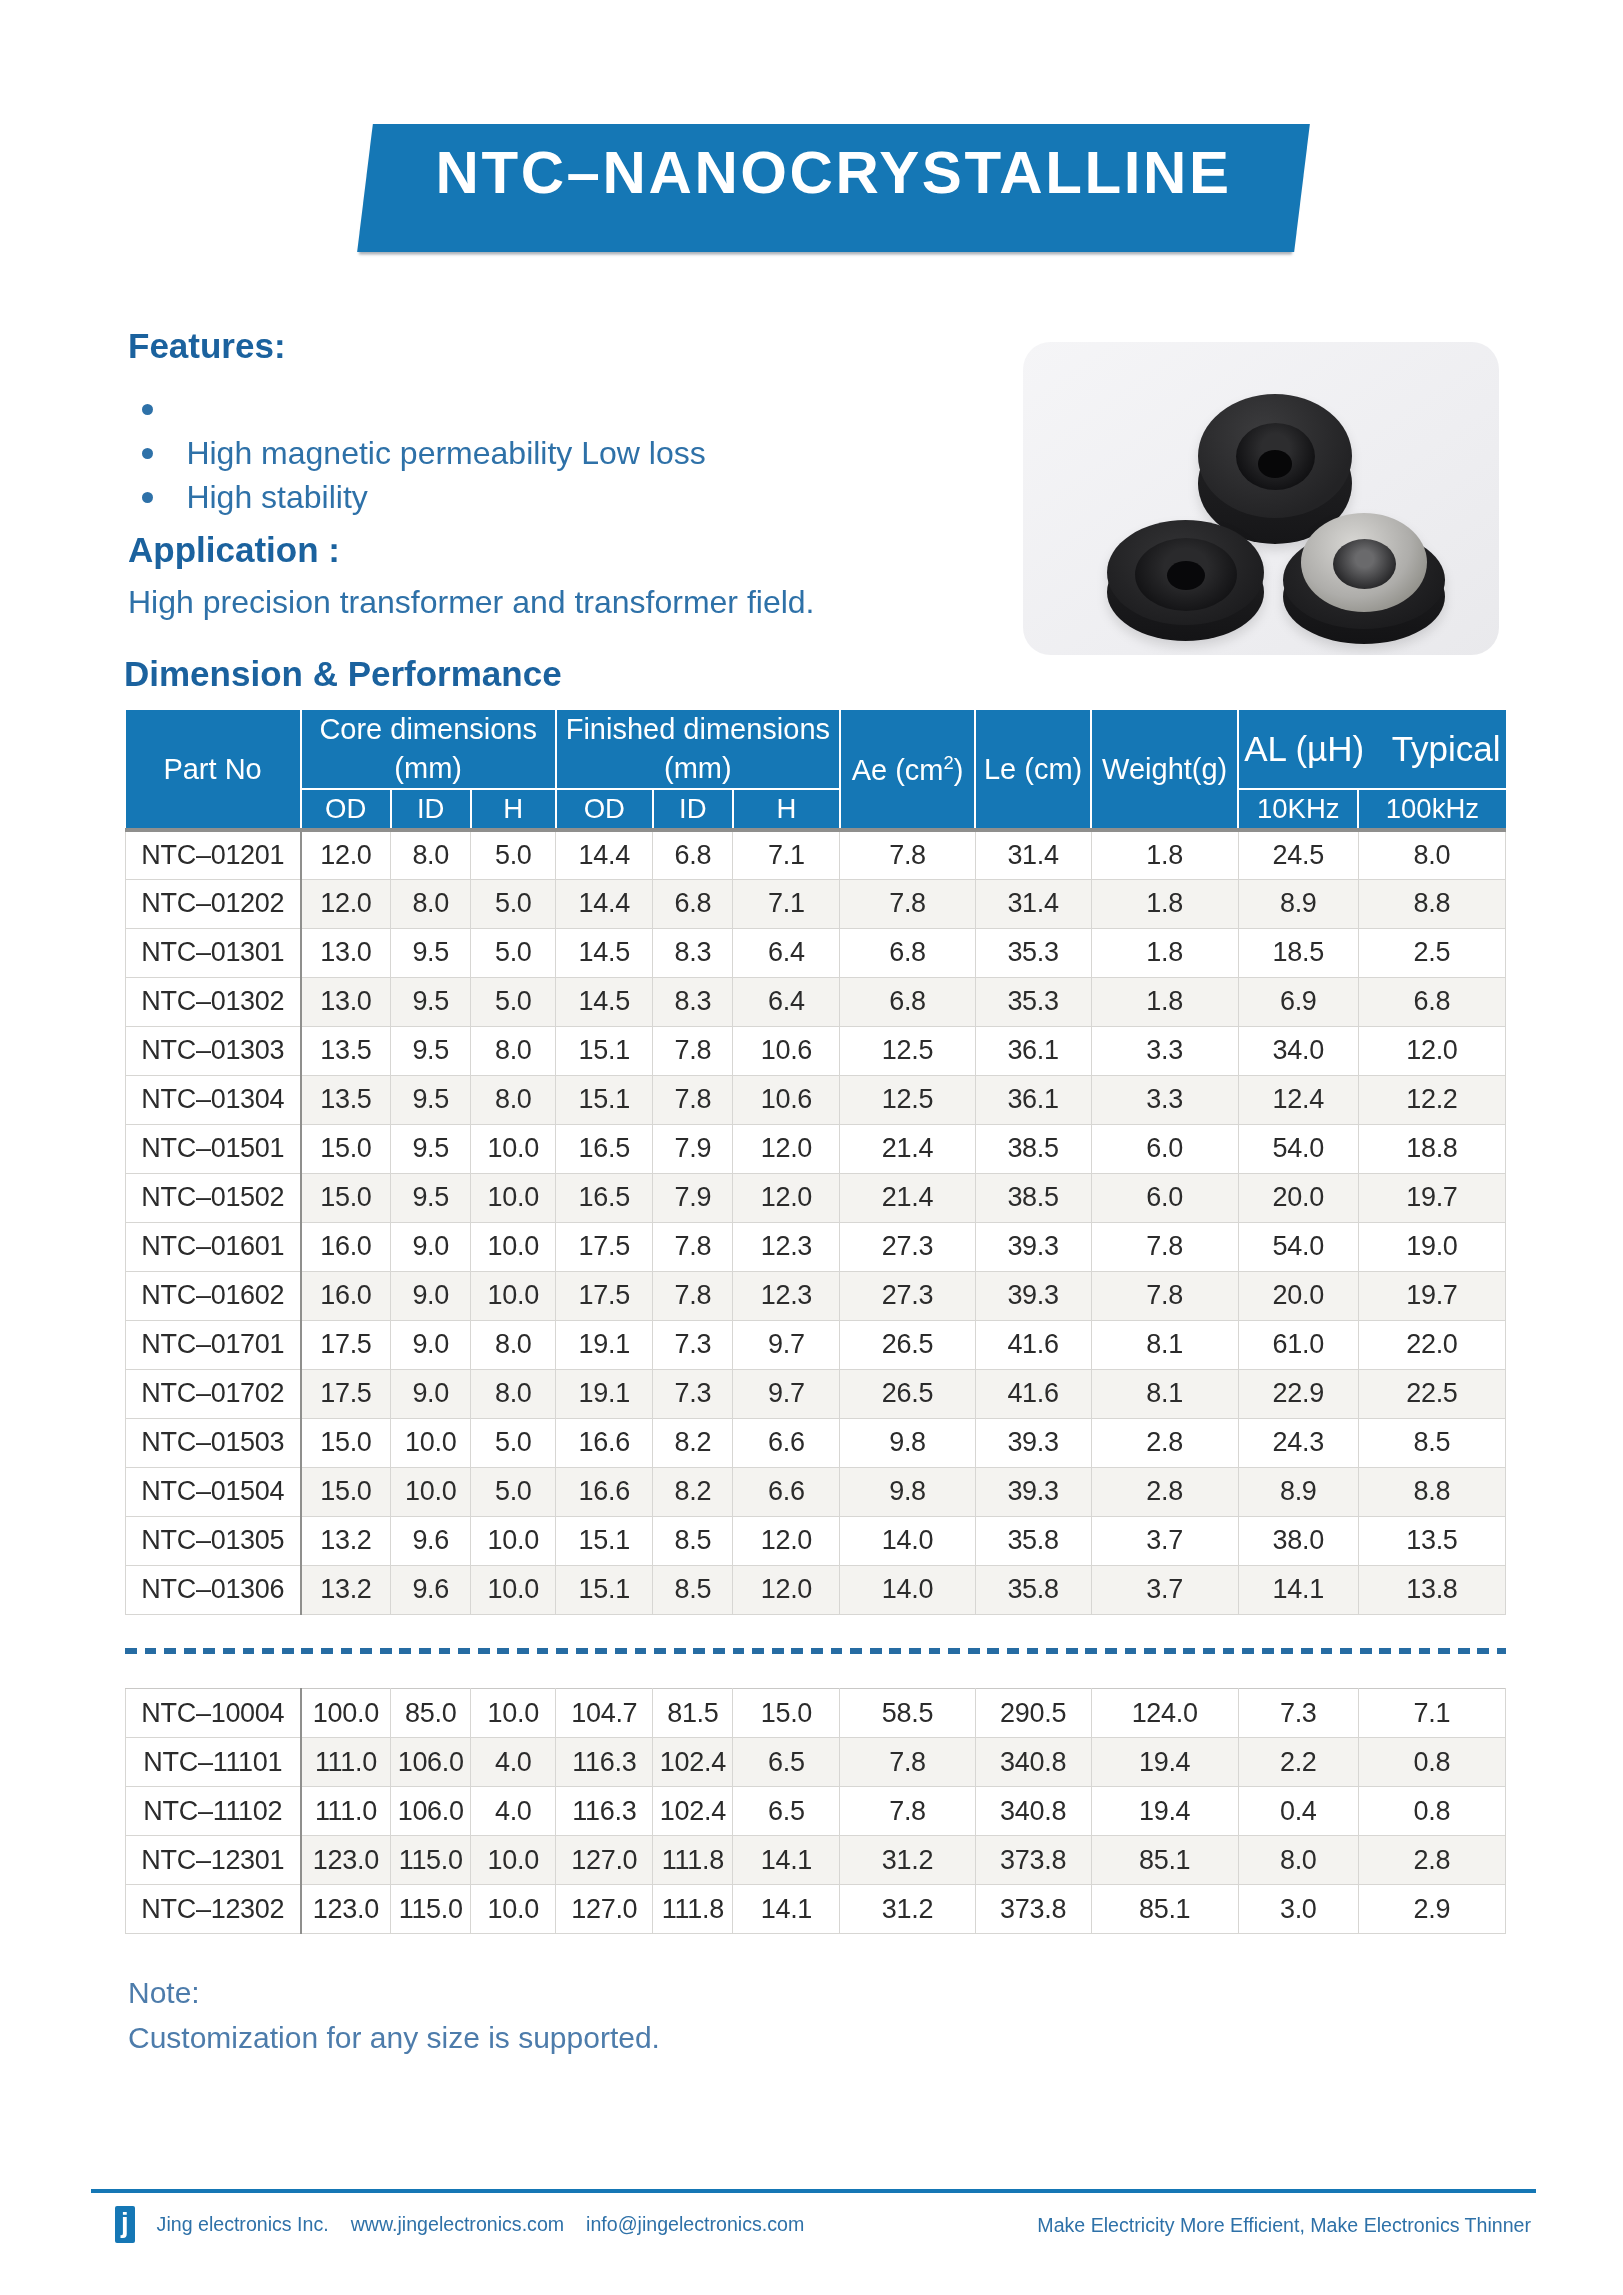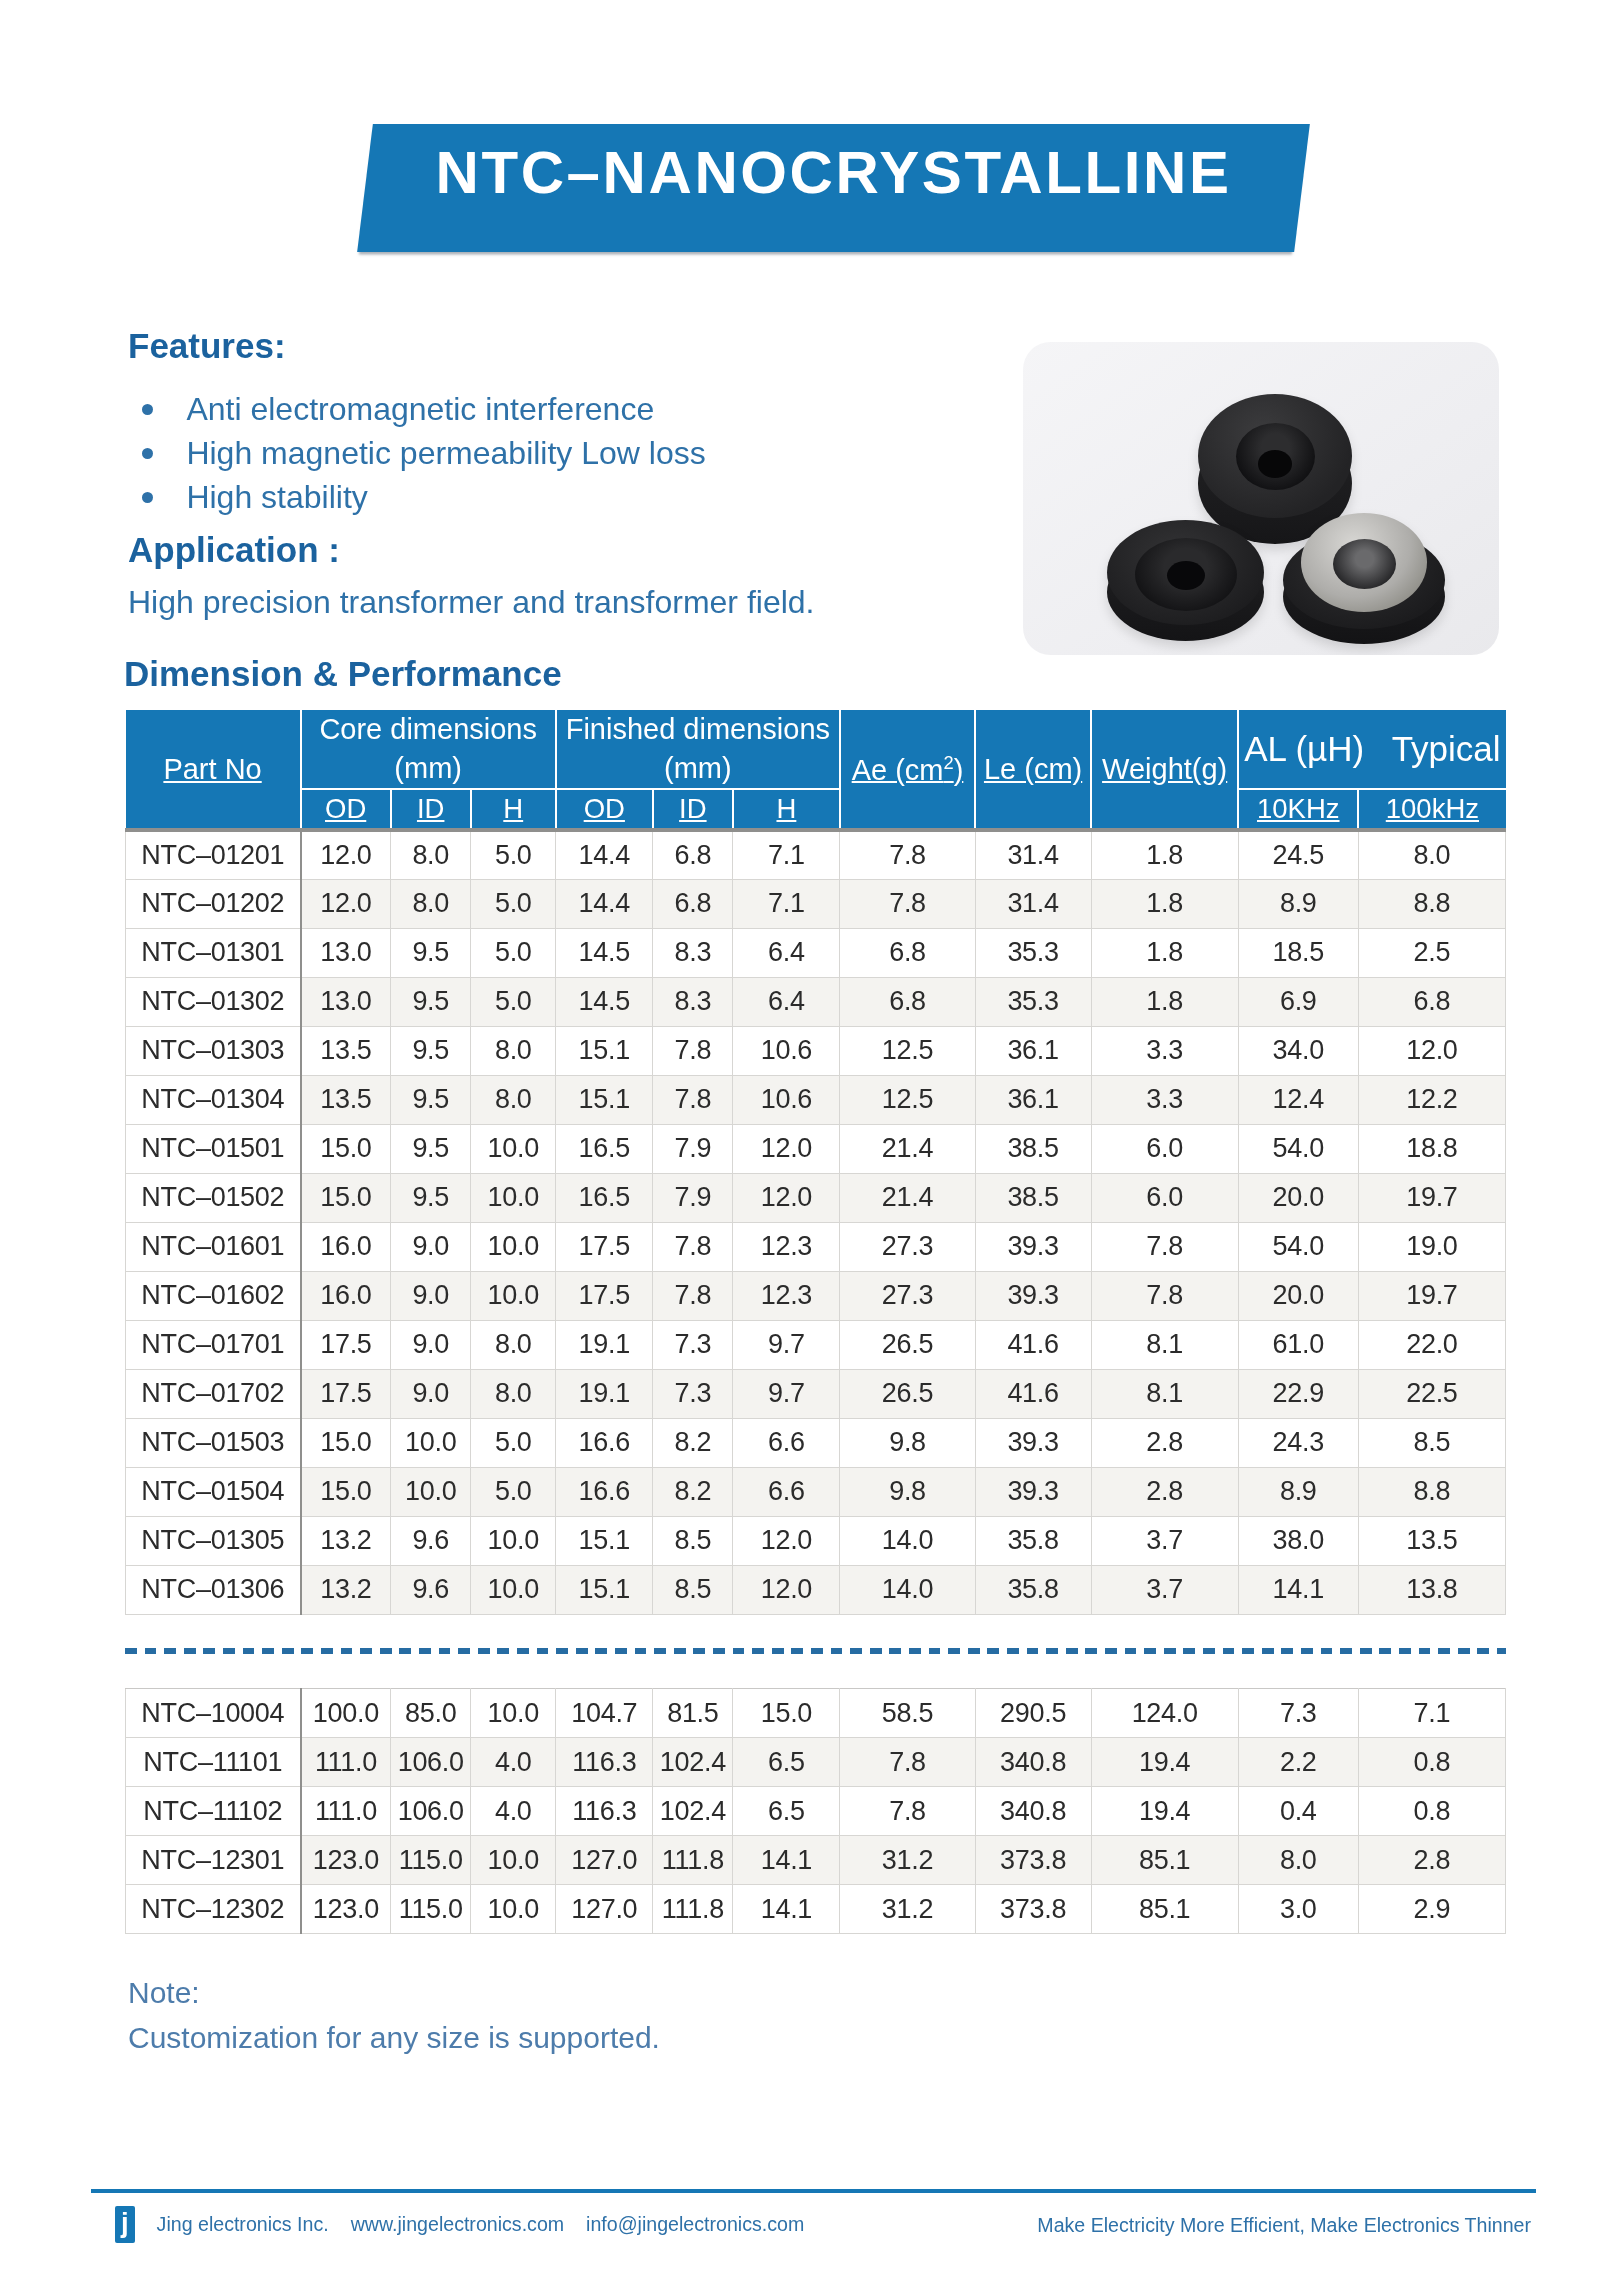--- a/index.html
+++ b/index.html
@@ -85,21 +85,21 @@
 
   thead th {
     background: var(--primary-blue, #1577b5); color: #fff; font-weight: 400;
     text-align: center; vertical-align: middle; padding: 0;
     border-right: 2.6px solid #fff; font-size: 29px;
   }
   thead th:last-child { border-right: none; }
   thead tr.h1 { height: 75px; }
   thead tr.h2 { height: 41px; }
   thead tr.h2 th { border-top: 2.6px solid #fff; font-size: 27.5px; }
-  thead tr.h2 th, thead th[rowspan] { border-bottom: 4.6px solid #8f8f8d; text-decoration: underline; }
+  thead tr.h2 th, thead th[rowspan] { border-bottom: 4.6px solid #8f8f8d; }
   thead .grp div { line-height: 1.35; }
   thead .th-al { font-size: 35px; margin-left: 36px; }
   thead .th-al .typ { margin-left: 27.5px; }
   thead .sup { font-size: 18.3px; vertical-align: super; }
 
   td {
     height: 49px; text-align: center; vertical-align: middle;
     font-size: 27px; color: var(--data-text, #2b2b2b); letter-spacing: -0.3px;
     border-right: 1.3px solid #d7d6d3; border-bottom: 1.3px solid #d7d6d3;
     background: #fff;
@@ -137,21 +137,20 @@
   <div class="banner">
     <div class="bg"></div>
     <div class="t">NTC–NANOCRYSTALLINE</div>
   </div>
 
   <section class="features">
     <h2>Features:</h2>
     <ul>
       <li>
         <span class="dot"></span>
-        <span class="txt">Anti electromagnetic interference</span>
       </li>
       <li>
         <span class="dot"></span>
         <span class="txt">High magnetic permeability Low loss</span>
       </li>
       <li>
         <span class="dot"></span>
         <span class="txt">High stability</span>
       </li>
     </ul>

